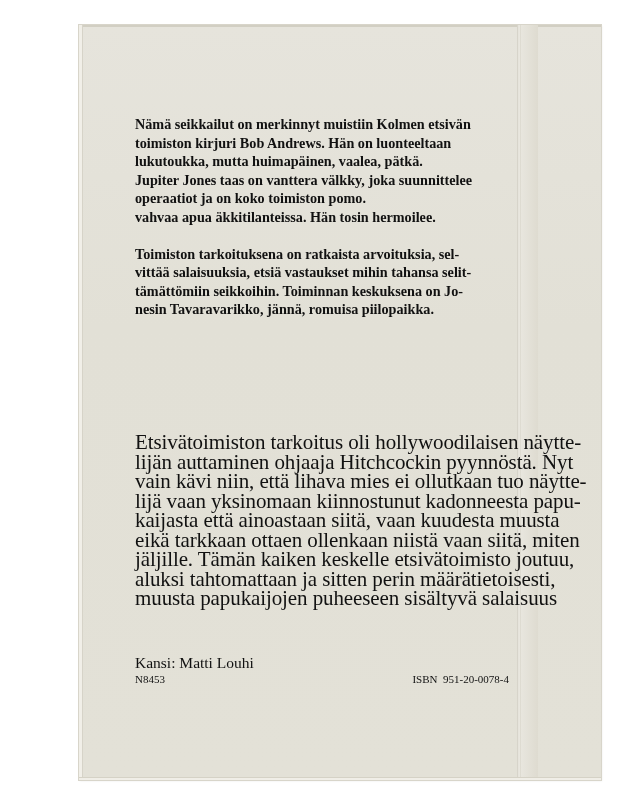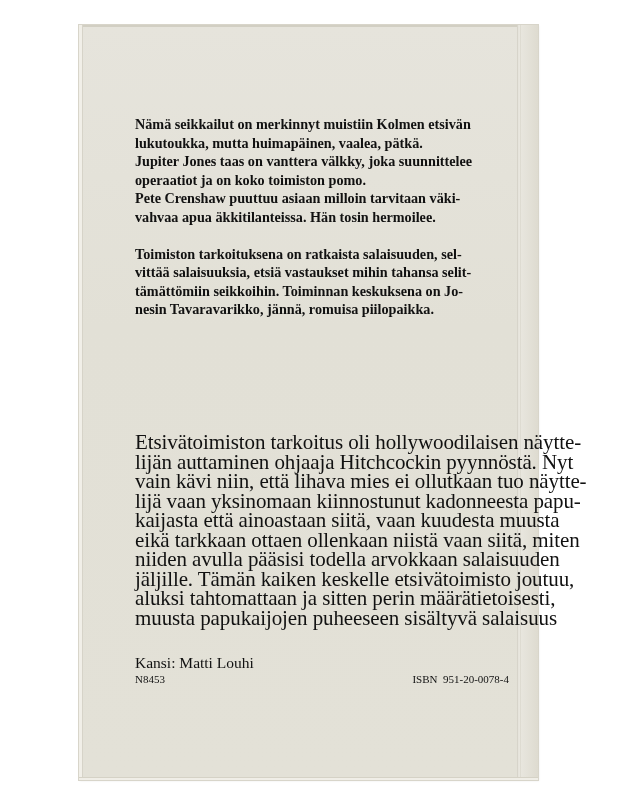--- a/index.html
+++ b/index.html
@@ -10,21 +10,21 @@
     body {
       width: 618px;
       height: 800px;
       position: relative;
       overflow: hidden;
     }
     .book {
       position: absolute;
       left: 79px;
       top: 25px;
-      width: 459px;
+      width: 522px;
       height: 755px;
       background: linear-gradient(180deg, #e6e4dc 0%, #e2e0d6 40%, #e3e1d7 100%);
       box-shadow: 0 0 0 1px #d8d5ca, 1px 1px 2px rgba(0,0,0,0.08);
     }
     .book-left-edge {
       position: absolute;
       left: 0;
       top: 0;
       width: 3px;
       height: 100%;
@@ -107,42 +107,41 @@
 <div class="book">
   <div class="book-top-edge"></div>
   <div class="book-left-edge"></div>
   <div class="spine-groove"></div>
   <div class="spine-strip"></div>
   <div class="book-bottom-edge"></div>
 
   <div class="text-block blurb-bold">
     <p>
       <span class="line">Nämä seikkailut on merkinnyt muistiin Kolmen etsivän</span>
+      <span class="line">toimiston kirjuri Bob Andrews. Hän on luonteeltaan</span>
       <span class="line">lukutoukka, mutta huimapäinen, vaalea, pätkä.</span>
       <span class="line">Jupiter Jones taas on vanttera välkky, joka suunnittelee</span>
       <span class="line">operaatiot ja on koko toimiston pomo.</span>
-      <span class="line">Pete Crenshaw puuttuu asiaan milloin tarvitaan väki-</span>
       <span class="line">vahvaa apua äkkitilanteissa. Hän tosin hermoilee.</span>
     </p>
     <p>
-      <span class="line">Toimiston tarkoituksena on ratkaista salaisuuden, sel-</span>
+      <span class="line">Toimiston tarkoituksena on ratkaista arvoituksia, sel-</span>
       <span class="line">vittää salaisuuksia, etsiä vastaukset mihin tahansa selit-</span>
       <span class="line">tämättömiin seikkoihin. Toiminnan keskuksena on Jo-</span>
       <span class="line">nesin Tavaravarikko, jännä, romuisa piilopaikka.</span>
     </p>
   </div>
 
   <div class="text-block blurb-story">
     <span class="line">Etsivätoimiston tarkoitus oli hollywoodilaisen näytte-</span>
     <span class="line">lijän auttaminen ohjaaja Hitchcockin pyynnöstä. Nyt</span>
     <span class="line">vain kävi niin, että lihava mies ei ollutkaan tuo näytte-</span>
     <span class="line">lijä vaan yksinomaan kiinnostunut kadonneesta papu-</span>
     <span class="line">kaijasta että ainoastaan siitä, vaan kuudesta muusta</span>
     <span class="line">eikä tarkkaan ottaen ollenkaan niistä vaan siitä, miten</span>
-    <span class="line">niiden avulla pääsisi todella arvokkaan salaisuuden</span>
     <span class="line">jäljille. Tämän kaiken keskelle etsivätoimisto joutuu,</span>
     <span class="line">aluksi tahtomattaan ja sitten perin määrätietoisesti,</span>
     <span class="line">muusta papukaijojen puheeseen sisältyvä salaisuus</span>
   </div>
 
   <div class="text-block credit">Kansi: Matti Louhi</div>
 
   <div class="footer-row">
     <span>N8453</span>
     <span style="white-space: pre; margin-left: 13px;">ISBN  951-20-0078-4</span>

